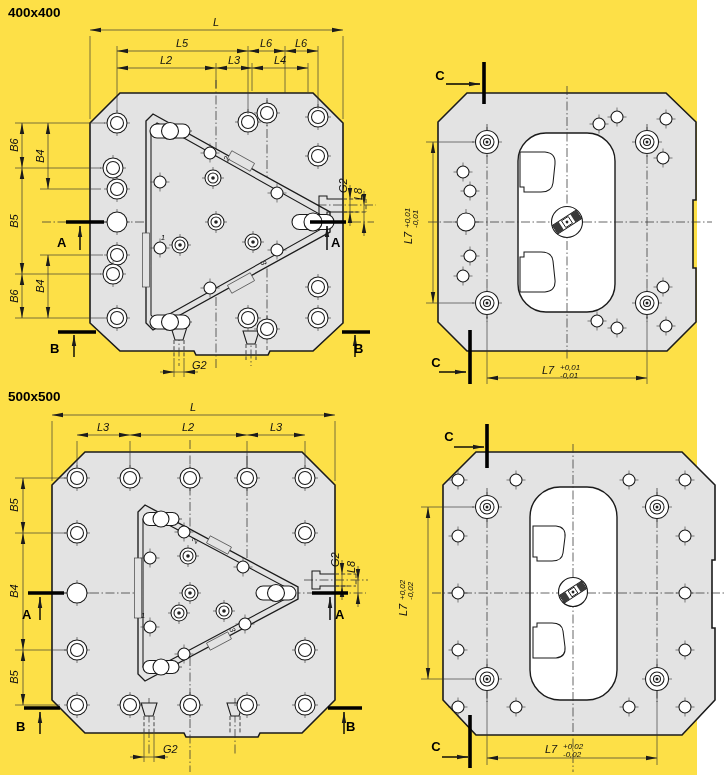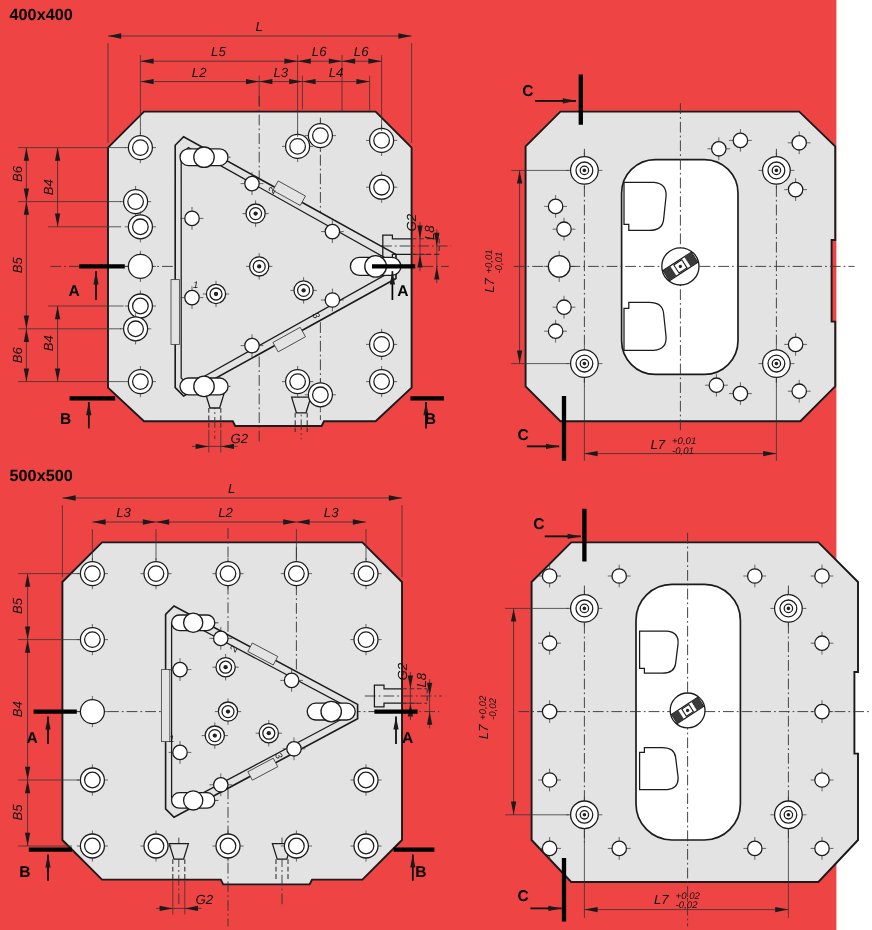--- a/index.html
+++ b/index.html
@@ -1,16 +1,16 @@
 <!DOCTYPE html>
 <html><head>
 <meta charset="utf-8">
 <style>
   html,body{margin:0;padding:0;background:#fff;}
-  #stage{width:697px;height:775px;position:relative;background:#ef4444;}
+  #stage{width:697px;height:775px;position:relative;background:#fde047;}
   svg{display:block;}
   .t-dim{font:italic 11px "Liberation Sans",sans-serif;fill:#111;}
   .t-dim-s{font:italic 8px "Liberation Sans",sans-serif;fill:#111;}
   .t-sec{font:700 13px "Liberation Sans",sans-serif;fill:#000;}
   .t-title{font:700 13.5px "Liberation Sans",sans-serif;fill:#000;}
   .t-pos{font:italic 8px "Liberation Sans",sans-serif;fill:#111;}
   .anc{text-anchor:middle;}
 </style>
 </head>
 <body>

